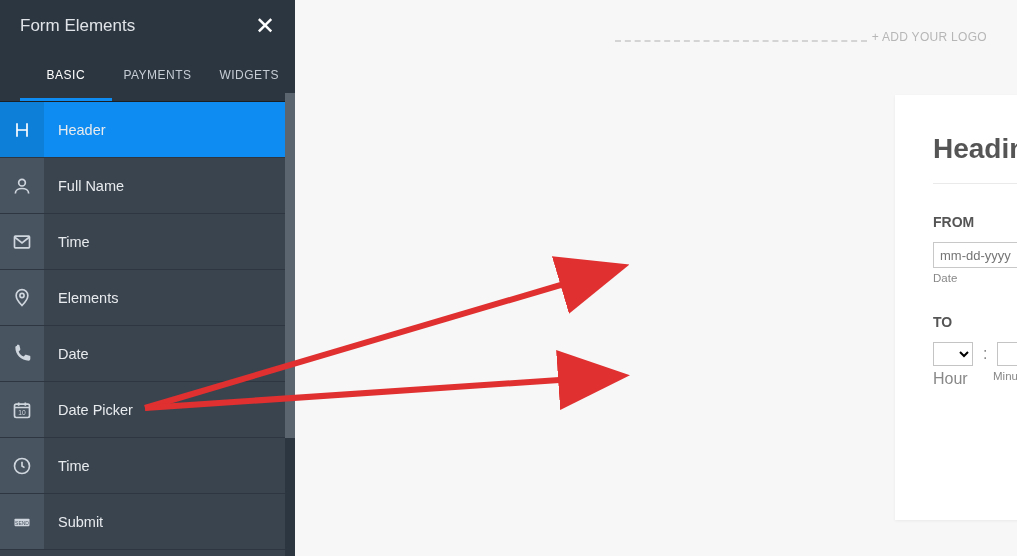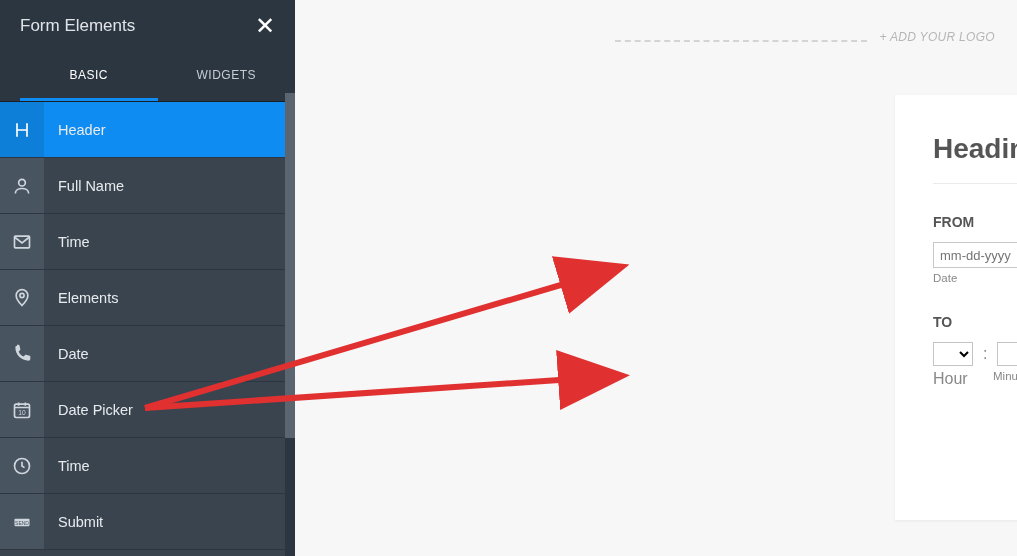--- a/index.html
+++ b/index.html
@@ -20,21 +20,21 @@
     .element-item.active { background: #0e8cf1; }
     .element-icon { width: 44px; display: flex; justify-content: center; align-items: center; background: #495461; align-self: stretch; }
     .element-item.active .element-icon { background: #0d7fd9; }
     .element-label { color: #e8ebee; padding-left: 14px; font-size: 14.5px; }
     .elements-footer { text-align: center; color: #7a8590; font-size: 11px; letter-spacing: 1px; padding: 10px 0; }
     
     .scroll-track { position: absolute; right: 0; top: 93px; bottom: 0; width: 10px; background: #2c3640; }
     .scroll-thumb { width: 10px; height: 345px; background: #5a6570; border-radius: 0; }
     
     .canvas { flex: 1; background: #f7f7f7; position: relative; padding: 25px 0 0 0; }
-    .logo-slot { position: absolute; top: 30px; right: 22px; color: #b6b6b6; font-size: 12px; letter-spacing: 0.3px; cursor: pointer; font-style: italic; }
+    .logo-slot { position: absolute; top: 30px; right: 30px; color: #b6b6b6; font-size: 12px; letter-spacing: 0.3px; cursor: pointer; }
     .dashed-line { position: absolute; top: 40px; left: 320px; right: 150px; border-top: 2px dashed #d4d4d4; }
     
     .form-card { position: absolute; left: 600px; top: 95px; width: 410px; min-height: 425px; background: #fff; padding: 38px 38px 30px 38px; box-shadow: 0 1px 3px rgba(0,0,0,0.06); }
     .form-heading { font-size: 28px; font-weight: 700; color: #555; padding-bottom: 18px; border-bottom: 1px solid #eaeaea; }
     
     .field-block { margin-top: 30px; }
     .field-label { font-size: 14px; font-weight: 700; color: #555; margin-bottom: 12px; }
     .field-row { display: flex; align-items: center; gap: 6px; }
     .date-input { width: 150px; height: 26px; border: 1px solid #c8c8c8; padding: 0 6px; font-size: 13px; color: #999; background: #fff; }
     .sublabel { font-size: 11.5px; color: #888; margin-top: 4px; }
@@ -54,20 +54,21 @@
 <body>
 
 <div class="app">
   <div class="sidebar">
     <div class="sidebar-header">
       <span class="sidebar-title">Form Elements</span>
       <span class="close-btn">✕</span>
     </div>
     <div class="tabs">
       <div class="tab active">BASIC</div>
+      <div class="tab">PAYMENTS</div>
       <div class="tab">WIDGETS</div>
     </div>
     <div class="elements">
       <div class="element-item active">
         <span class="element-icon">
           <svg class="icon-svg" viewBox="0 0 24 24" fill="none" stroke="#fff" stroke-width="2">
               <path d="M6 4v16M18 4v16M6 12h12"></path>
             </svg>
         </span>
         <span class="element-label">Header</span>

